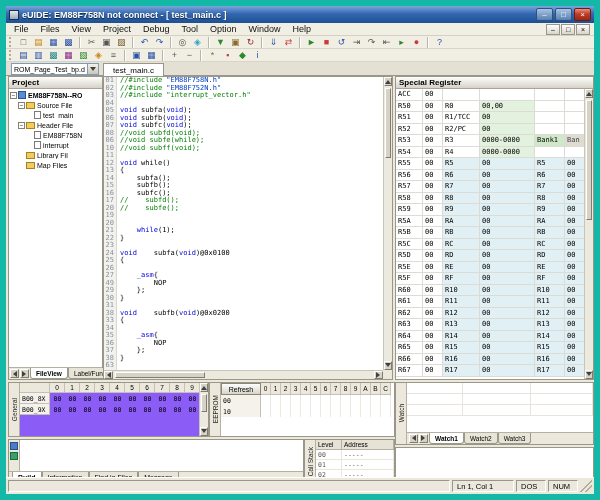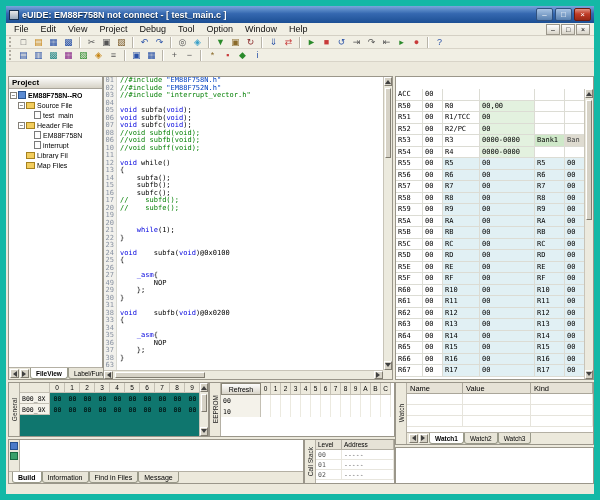--- a/index.html
+++ b/index.html
@@ -93,21 +93,21 @@
   .src{font-family:"DejaVu Sans Mono",monospace;font-size:7px;line-height:10px;padding-left:2px;border-right:1px solid #dcdcd4;overflow:hidden;white-space:nowrap;flex:none}
   .c0{width:27px}.c1{width:20px}.c2{width:37px}.c3{width:55px}.c4{width:30px}.c5{width:26px}
   .tg{background:#e3f1df}.tc{background:#e1f0f4}.bk{background:#cfe8c9}.bh{background:#dedbd0;color:#444}
 
   
   .vtabwrap{position:absolute;left:0;top:0;bottom:0;width:11px;background:#ece9dc;border-right:1px solid #b4b0a4;display:flex;align-items:center;justify-content:center}
   .vtext{writing-mode:vertical-rl;transform:rotate(180deg);font-size:6.5px;color:#222;white-space:nowrap}
 
   
   #ramPanel{left:2px;top:376px;width:201px;height:55px}
-  #ramGrid{position:absolute;left:11px;top:0;right:9px;bottom:0;background:#0f766e;overflow:hidden}
+  #ramGrid{position:absolute;left:11px;top:0;right:9px;bottom:0;background:#8b5cf6;overflow:hidden}
   #ramhdr{display:flex;height:10px}
   .rlab{width:30px;flex:none;background:#ece9dc;border-right:1px solid #c4c0b4;border-bottom:1px solid #c4c0b4;font-size:6.5px;padding:1px 0 0 2px;overflow:hidden}
   .rhc{width:15px;flex:none;background:#ece9dc;border-right:1px solid #c4c0b4;border-bottom:1px solid #c4c0b4;font-size:6.5px;text-align:center;padding-top:1px}
   .rrow{display:flex;height:11px}
   .rrow .rlab{background:#f4f2ea;font-family:"DejaVu Sans Mono",monospace;padding-top:2px}
   .rvc{width:15px;flex:none;font-family:"DejaVu Sans Mono",monospace;font-size:6.5px;text-align:center;padding-top:2px}
 
   
   #eePanel{left:203px;top:376px;width:186px;height:55px}
   #eeGrid{position:absolute;left:11px;top:0;right:0;bottom:0;background:#fff;overflow:hidden}
@@ -167,21 +167,21 @@
     <div id="wbtns">
         <div class="wbtn minimize">–</div>
         <div class="wbtn maximize">□</div>
         <div class="wbtn close">×</div>
       </div>
   </div>
 
   <div class="menubar">
     <div id="menuitems">
         <div class="mitem">File</div>
-        <div class="mitem">Edit</div>
+        <div class="mitem">Files</div>
         <div class="mitem">View</div>
         <div class="mitem">Project</div>
         <div class="mitem">Debug</div>
         <div class="mitem">Tool</div>
         <div class="mitem">Option</div>
         <div class="mitem">Window</div>
         <div class="mitem">Help</div>
       </div>
     <div id="mdibtns">
         <div class="mdibtn">–</div>
@@ -320,20 +320,29 @@
         <span class="tglyph" style="color: rgb(200, 58, 58);">▪</span>
       </div>
       <div class="tbtn">
         <span class="tglyph" style="color: rgb(42, 138, 42);">◆</span>
       </div>
       <div class="tbtn">
         <span class="tglyph" style="color: rgb(42, 82, 168);">i</span>
       </div>
     </div>
 
+  <div class="filebar">
+    <div class="combo">
+      <span class="comboval">ROM_Page_Test_bp.d</span>
+      <span class="combobtn">
+          <span class="tri down"></span>
+        </span>
+    </div>
+    <div class="edtab"><span>test_main.c</span></div>
+  </div>
 
   <div class="panel" id="projectPanel">
     <div class="phdr"><span>Project</span></div>
     <div id="tree">
         <div class="trow" style="padding-left: 1px;">
           <span class="tbox">−</span>
           <span class="ticon chip"></span>
           <span class="tlabel" style="font-weight: bold;">EM88F758N--RO</span>
         </div>
         <div class="trow" style="padding-left: 9px;">
@@ -389,21 +398,21 @@
   <div class="panel" id="editorPanel">
     <div id="code">
         <div class="cline"><span class="lno">01</span><span class="ltext"><span class="seg-c">//#include </span><span class="seg-s">"EM88F758N.h"</span></span></div>
         <div class="cline"><span class="lno">02</span><span class="ltext"><span class="seg-c">//#include </span><span class="seg-s">"EM88F752N.h"</span></span></div>
         <div class="cline"><span class="lno">03</span><span class="ltext"><span class="seg-c">//#include "interrupt_vector.h"</span></span></div>
         <div class="cline"><span class="lno">04</span><span class="ltext"></span></div>
         <div class="cline"><span class="lno">05</span><span class="ltext"><span class="seg-k">void</span><span class="seg-p"> subfa(</span><span class="seg-k">void</span><span class="seg-p">);</span></span></div>
         <div class="cline"><span class="lno">06</span><span class="ltext"><span class="seg-k">void</span><span class="seg-p"> subfb(</span><span class="seg-k">void</span><span class="seg-p">);</span></span></div>
         <div class="cline"><span class="lno">07</span><span class="ltext"><span class="seg-k">void</span><span class="seg-p"> subfc(</span><span class="seg-k">void</span><span class="seg-p">);</span></span></div>
         <div class="cline"><span class="lno">08</span><span class="ltext"><span class="seg-c">//void subfd(void);</span></span></div>
-        <div class="cline"><span class="lno">06</span><span class="ltext"><span class="seg-c">//void subfb(void);</span></span></div>
+        <div class="cline"><span class="lno">06</span><span class="ltext"><span class="seg-c">//void subfe(while);</span></span></div>
         <div class="cline"><span class="lno">10</span><span class="ltext"><span class="seg-c">//void subff(void);</span></span></div>
         <div class="cline"><span class="lno">11</span><span class="ltext"></span></div>
         <div class="cline"><span class="lno">12</span><span class="ltext"><span class="seg-k">void</span><span class="seg-p"> while()</span></span></div>
         <div class="cline"><span class="lno">13</span><span class="ltext"><span class="seg-p">{</span></span></div>
         <div class="cline"><span class="lno">14</span><span class="ltext"><span class="seg-p">    subfa();</span></span></div>
         <div class="cline"><span class="lno">15</span><span class="ltext"><span class="seg-p">    subfb();</span></span></div>
         <div class="cline"><span class="lno">16</span><span class="ltext"><span class="seg-p">    subfc();</span></span></div>
         <div class="cline"><span class="lno">17</span><span class="ltext"><span class="seg-c">//    subfd();</span></span></div>
         <div class="cline"><span class="lno">20</span><span class="ltext"><span class="seg-c">//    subfe();</span></span></div>
         <div class="cline"><span class="lno">19</span><span class="ltext"></span></div>
@@ -443,20 +452,21 @@
         </div>
       <div class="thumbh" style="left:11px;width:90px"></div>
       <div class="sarr r">
           <span class="tri right"></span>
         </div>
     </div>
     <div class="scorner"></div>
   </div>
 
   <div class="panel" id="sregPanel">
+    <div class="phdr"><span>Special Register</span></div>
     <div id="srbody">
         <div class="srrow">
           <span class="src c0">ACC</span>
           <span class="src c1">00</span>
           <span class="src c2"></span>
           <span class="src c3"></span>
           <span class="src c4"></span>
           <span class="src c5"></span>
         </div>
         <div class="srrow">
@@ -777,25 +787,20 @@
           </div>
         </div>
     </div>
   </div>
 
   <div class="panel" id="watchPanel">
     <div class="vtabwrap">
         <span class="vtext">Watch</span>
       </div>
     <div id="watchGrid">
-      <div id="whdr">
-          <span class="whc w0">Name</span>
-          <span class="whc w1">Value</span>
-          <span class="whc w2">Kind</span>
-        </div>
       <div id="wbody">
           <div class="wrow">
             <span class="wvc w0"></span>
             <span class="wvc w1"></span>
             <span class="wvc w2"></span>
           </div>
           <div class="wrow">
             <span class="wvc w0"></span>
             <span class="wvc w1"></span>
             <span class="wvc w2"></span>
@@ -855,14 +860,21 @@
           <div class="csrow">
             <span class="csc v0">02</span>
             <span class="csc v1">-----</span>
           </div>
         </div>
     </div>
   </div>
 
   <div id="emptyPanel"></div>
 
+  <div class="statusbar">
+    <div class="spanel sp-msg"></div>
+    <div class="spanel sp-cur">Ln 1, Col 1</div>
+    <div class="spanel sp-mode">DOS</div>
+    <div class="spanel sp-num">NUM</div>
+    <div class="sgrip"></div>
+  </div>
 
 </div>
 
 </body></html>

